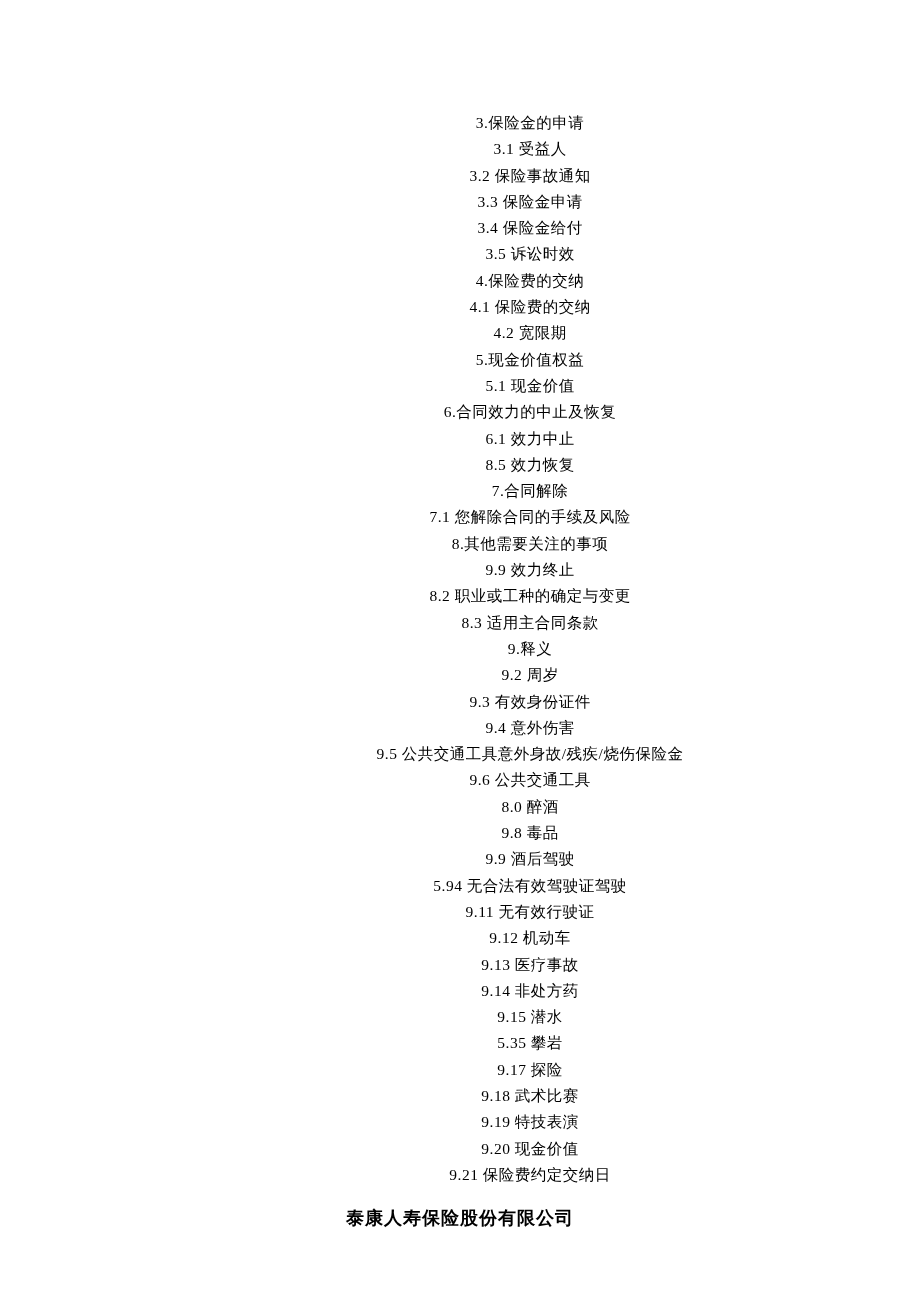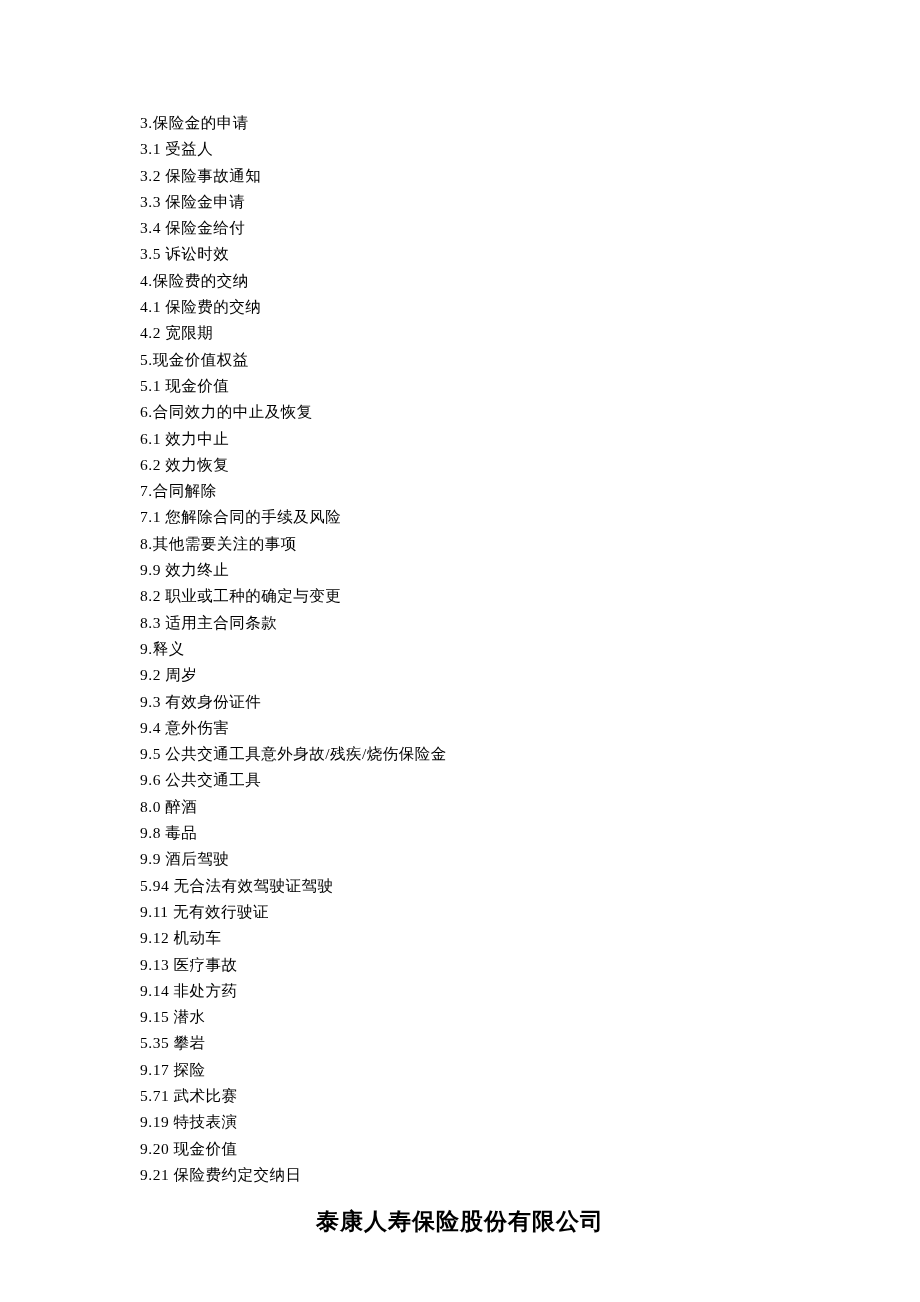--- a/index.html
+++ b/index.html
@@ -1,39 +1,40 @@
 <!DOCTYPE html>
 <html><head>
   <meta charset="utf-8">
   <style>
     * {
       margin: 0;
       padding: 0;
       box-sizing: border-box;
+      text-align: center;
     }
     body {
       background: #ffffff;
       font-family: "SimSun", "宋体", serif;
       width: 920px;
       min-height: 1302px;
       padding: 110px 0 0 140px;
     }
     .toc-list {
       list-style: none;
     }
     .toc-item {
       font-size: 15.5px;
       color: #000000;
       line-height: 26.3px;
       letter-spacing: 0.5px;
       white-space: nowrap;
     }
     .company-name {
       font-family: "SimHei", "黑体", sans-serif;
-      font-size: 23px;
+      font-size: 18px;
       font-weight: bold;
       color: #000000;
       text-align: center;
       margin-top: 18px;
       margin-left: -140px;
       width: 920px;
       letter-spacing: 1px;
     }
   </style>
 </head>
@@ -46,21 +47,21 @@
   <li class="toc-item">3.3 保险金申请</li>
   <li class="toc-item">3.4 保险金给付</li>
   <li class="toc-item">3.5 诉讼时效</li>
   <li class="toc-item">4.保险费的交纳</li>
   <li class="toc-item">4.1 保险费的交纳</li>
   <li class="toc-item">4.2 宽限期</li>
   <li class="toc-item">5.现金价值权益</li>
   <li class="toc-item">5.1 现金价值</li>
   <li class="toc-item">6.合同效力的中止及恢复</li>
   <li class="toc-item">6.1 效力中止</li>
-  <li class="toc-item">6.2 效力恢复</li>
+  <li class="toc-item">8.5 效力恢复</li>
   <li class="toc-item">7.合同解除</li>
   <li class="toc-item">7.1 您解除合同的手续及风险</li>
   <li class="toc-item">8.其他需要关注的事项</li>
   <li class="toc-item">9.9 效力终止</li>
   <li class="toc-item">8.2 职业或工种的确定与变更</li>
   <li class="toc-item">8.3 适用主合同条款</li>
   <li class="toc-item">9.释义</li>
   <li class="toc-item">9.2 周岁</li>
   <li class="toc-item">9.3 有效身份证件</li>
   <li class="toc-item">9.4 意外伤害</li>
@@ -70,19 +71,19 @@
   <li class="toc-item">9.8 毒品</li>
   <li class="toc-item">9.9 酒后驾驶</li>
   <li class="toc-item">5.94 无合法有效驾驶证驾驶</li>
   <li class="toc-item">9.11 无有效行驶证</li>
   <li class="toc-item">9.12 机动车</li>
   <li class="toc-item">9.13 医疗事故</li>
   <li class="toc-item">9.14 非处方药</li>
   <li class="toc-item">9.15 潜水</li>
   <li class="toc-item">5.35 攀岩</li>
   <li class="toc-item">9.17 探险</li>
-  <li class="toc-item">5.71 武术比赛</li>
+  <li class="toc-item">9.18 武术比赛</li>
   <li class="toc-item">9.19 特技表演</li>
   <li class="toc-item">9.20 现金价值</li>
   <li class="toc-item">9.21 保险费约定交纳日</li>
 </ul>
 
 <div class="company-name">泰康人寿保险股份有限公司</div>
 
 </body></html>

